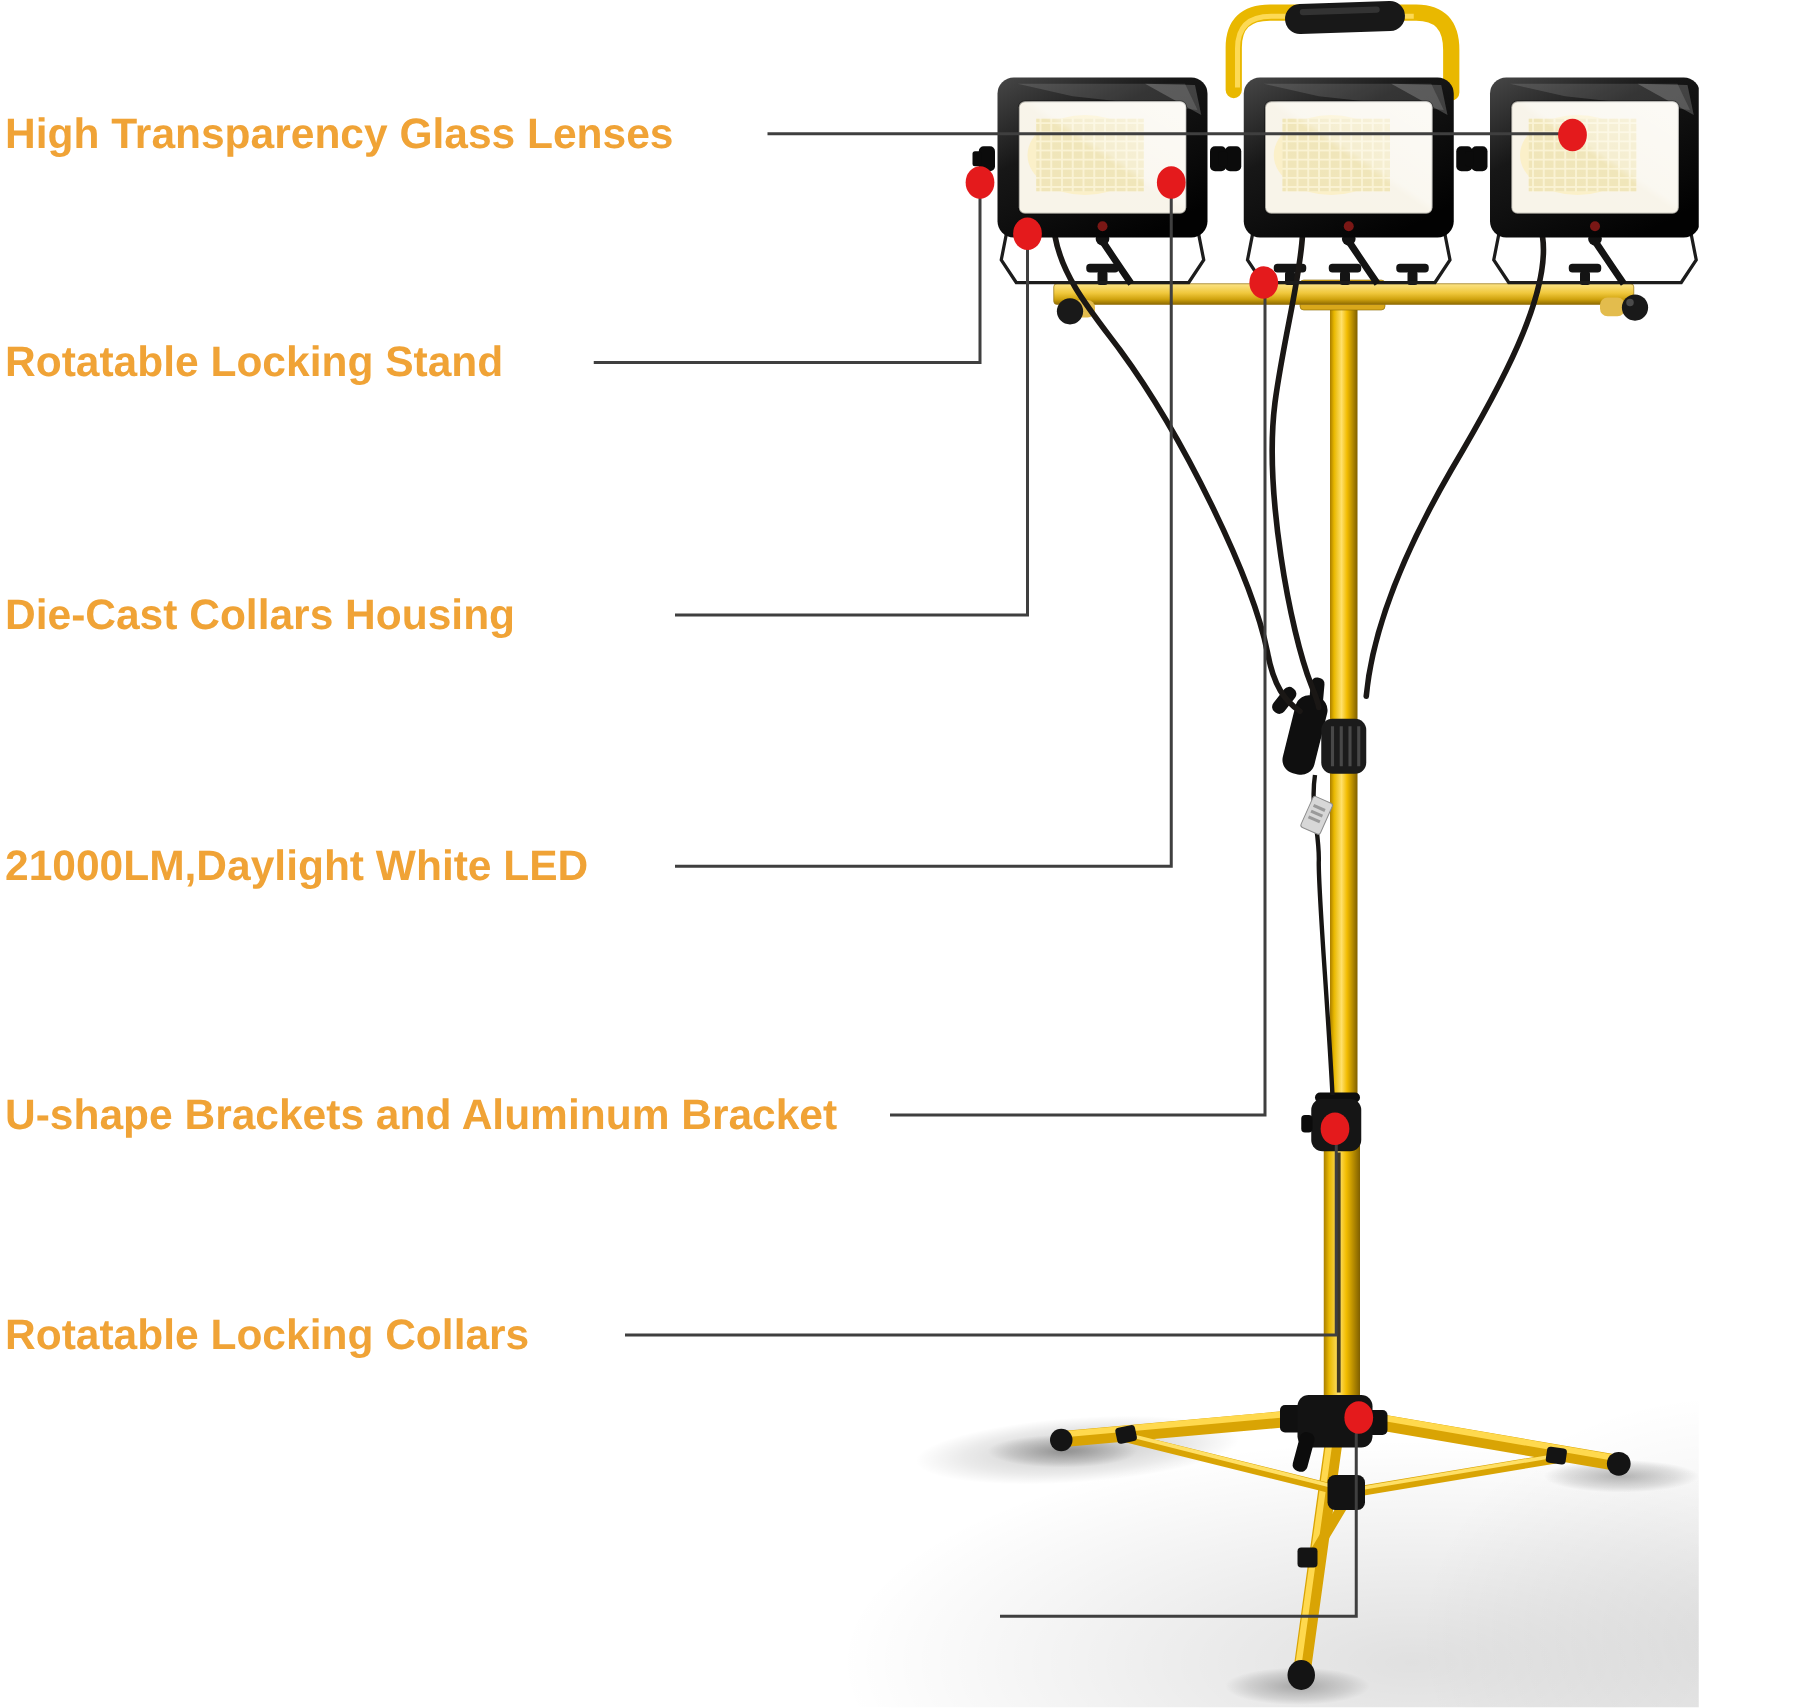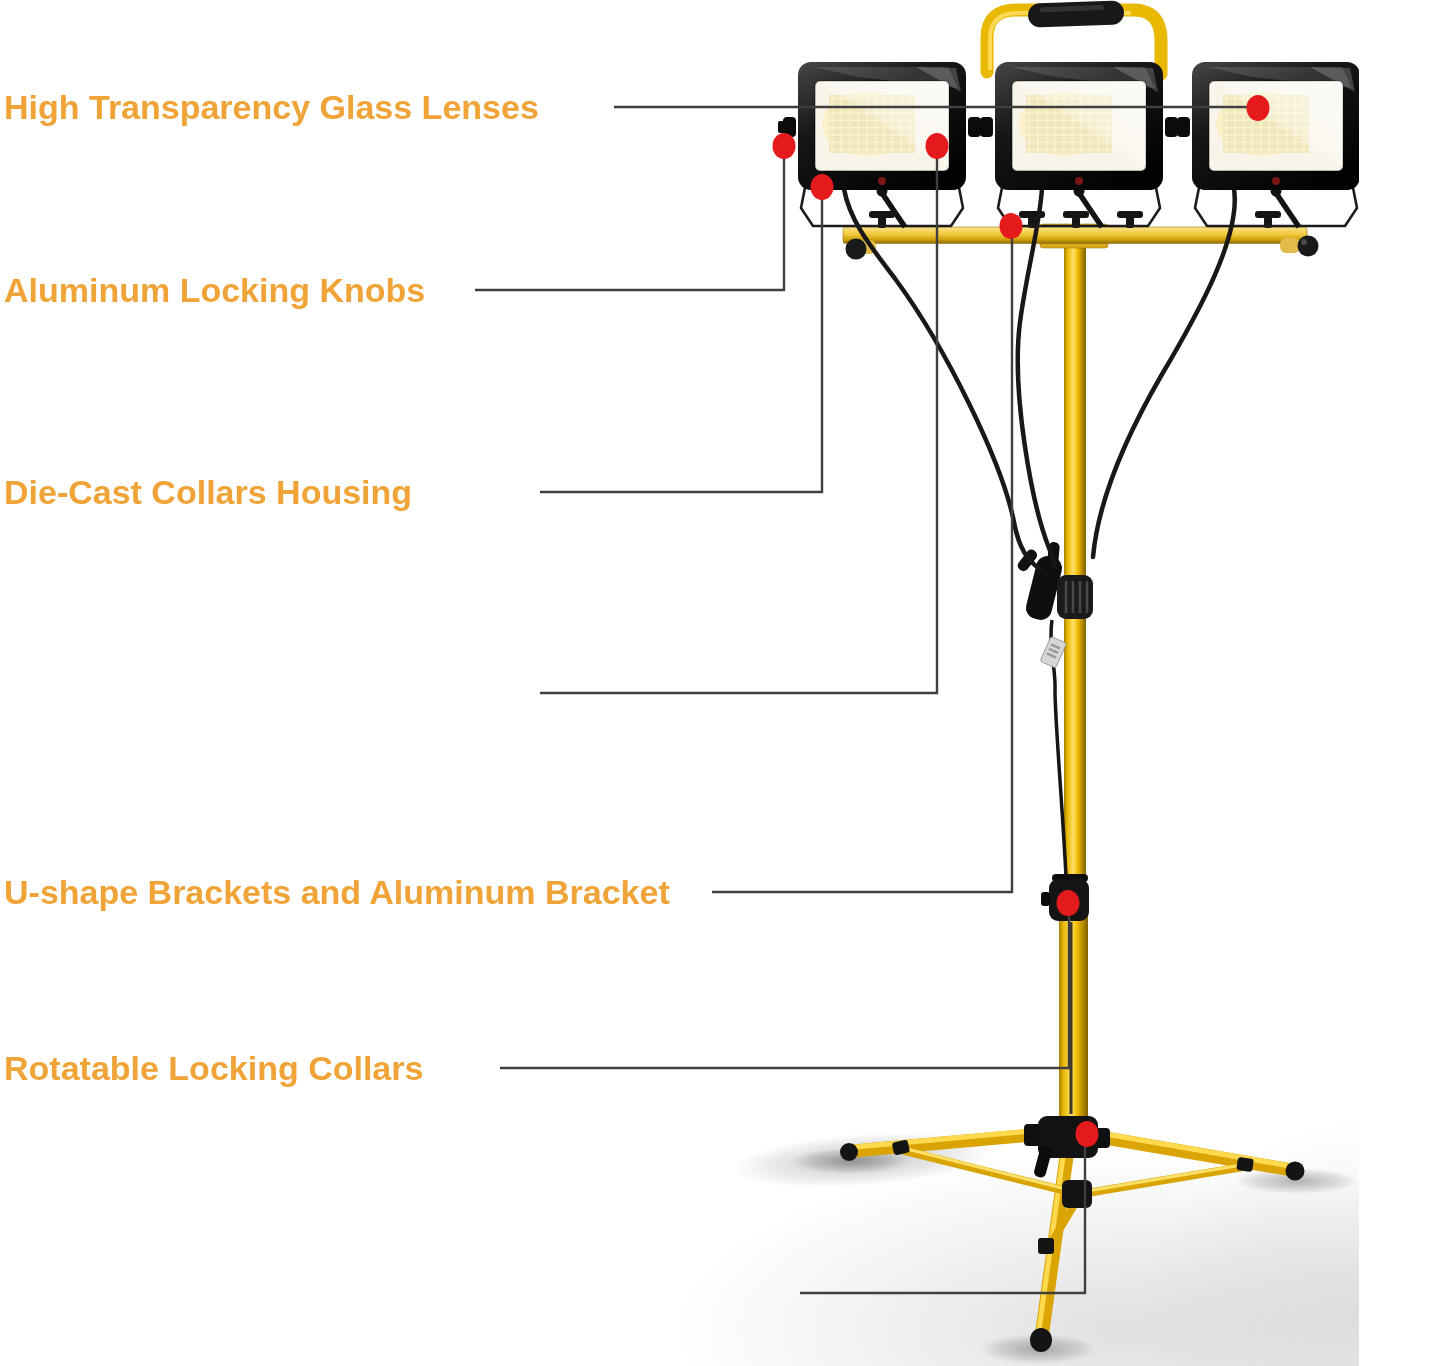--- a/index.html
+++ b/index.html
@@ -218,18 +218,19 @@
       <ellipse cx="784" cy="146" rx="11.5" ry="13"></ellipse>
       <ellipse cx="822" cy="187" rx="11.5" ry="13"></ellipse>
       <ellipse cx="937" cy="146" rx="11.5" ry="13"></ellipse>
       <ellipse cx="1011" cy="226" rx="11.5" ry="13"></ellipse>
       <ellipse cx="1068" cy="903" rx="11.5" ry="13"></ellipse>
       <ellipse cx="1087" cy="1134" rx="11.5" ry="13"></ellipse>
     </g>
   </svg>
 
   <div class="label" style="top:90px">High Transparency Glass Lenses</div>
-  <div class="label" style="top:273px">Aluminum Locking Knobs</div>
+  <div class="label" style="top:273px">Rotatable Locking Stand</div>
   <div class="label" style="top:475px">Die-Cast Collars Housing</div>
+  <div class="label" style="top:676px">21000LM,Daylight White LED</div>
   <div class="label" style="top:875px">U-shape Brackets and Aluminum Bracket</div>
   <div class="label" style="top:1051px">Rotatable Locking Collars</div>
 
 </div>
 
 </body></html>

